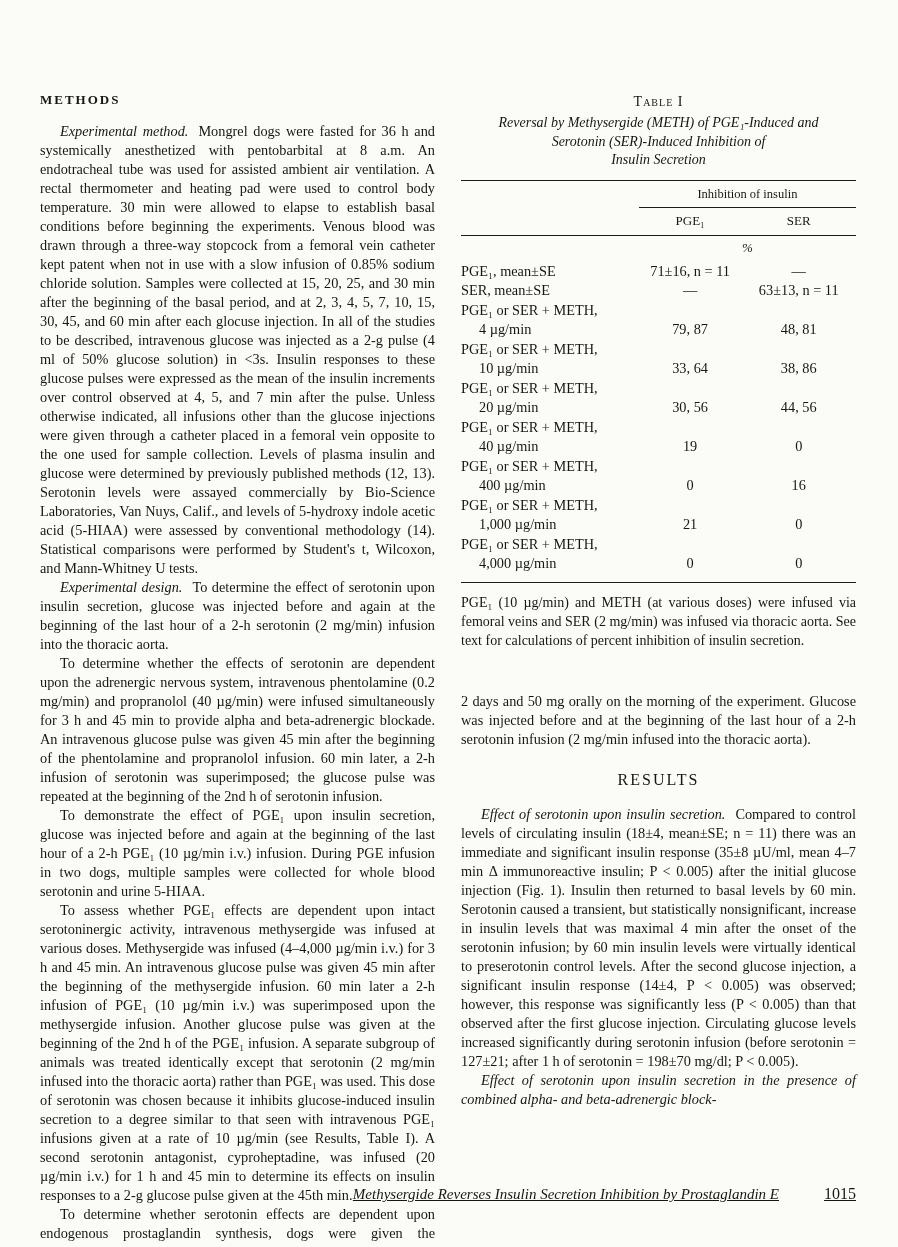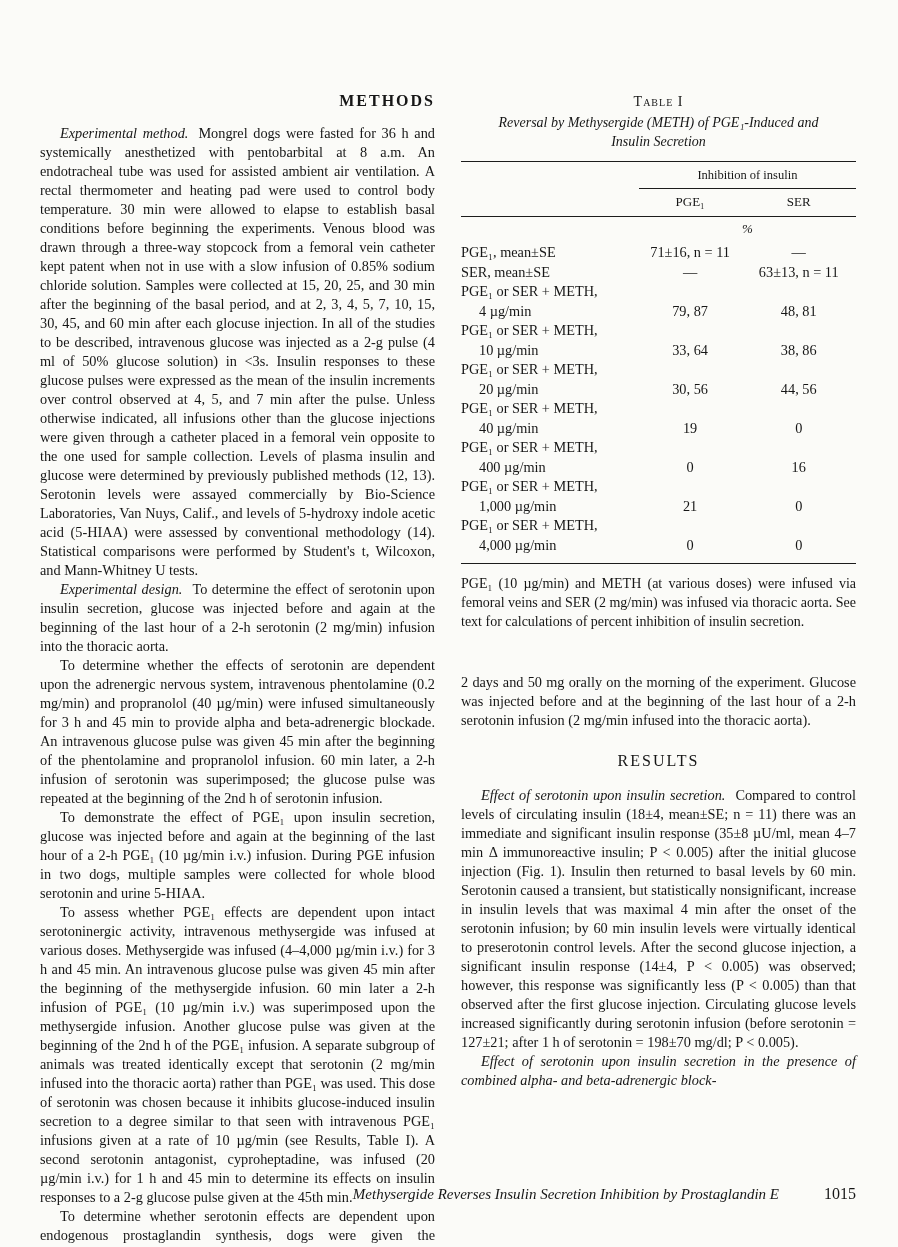--- a/index.html
+++ b/index.html
@@ -14,22 +14,22 @@
   .page {
     position: absolute; inset: 0;
     padding: 92px 42px 0 40px;
     box-sizing: border-box;
   }
   .columns { display: flex; gap: 26px; }
   .col { width: 395px; }
 
   
   .section-heading {
-    font-size: 16px; font-weight: bold; letter-spacing: 2px;
-    text-align: right; margin: 0 0 14px 0;
+    font-size: 13px; font-weight: bold; letter-spacing: 2px;
+    text-align: left; margin: 0 0 14px 0;
   }
   p.body-para {
     margin: 0; font-size: 14.3px; line-height: 19px;
     text-align: justify; text-justify: inter-word;
   }
   p.indent { text-indent: 1.4em; }
   .lead-italic { font-style: italic; margin-right: 0.7em; }
   p.italic-para { font-style: italic; }
 
   
@@ -61,21 +61,21 @@
 
   .continuation-gap { height: 22px; }
   .results-heading {
     font-size: 16px; font-weight: normal; letter-spacing: 2px;
     text-align: center; margin: 22px 0 16px 0;
   }
 
   
   .footer {
     position: absolute; bottom: 44px; right: 42px; left: 40px;
-    display: flex; justify-content: flex-end; align-items: baseline; gap: 34px;
+    display: flex; justify-content: flex-end; align-items: baseline; gap: 34px; text-decoration: underline;
   }
   .running-title { font-style: italic; font-size: 15px; }
   .page-number { font-size: 16px; margin-left: 11px; }
 </style>
 </head>
 <body>
 
 <div class="page">
   <div class="columns">
 
@@ -90,20 +90,21 @@
       <p class="body-para indent">To demonstrate the effect of PGE₁ upon insulin secretion, glucose was injected before and again at the beginning of the last hour of a 2-h PGE₁ (10 µg/min i.v.) infusion. During PGE infusion in two dogs, multiple samples were collected for whole blood serotonin and urine 5-HIAA.</p>
       <p class="body-para indent">To assess whether PGE₁ effects are dependent upon intact serotoninergic activity, intravenous methysergide was infused at various doses. Methysergide was infused (4–4,000 µg/min i.v.) for 3 h and 45 min. An intravenous glucose pulse was given 45 min after the beginning of the methysergide infusion. 60 min later a 2-h infusion of PGE₁ (10 µg/min i.v.) was superimposed upon the methysergide infusion. Another glucose pulse was given at the beginning of the 2nd h of the PGE₁ infusion. A separate subgroup of animals was treated identically except that serotonin (2 mg/min infused into the thoracic aorta) rather than PGE₁ was used. This dose of serotonin was chosen because it inhibits glucose-induced insulin secretion to a degree similar to that seen with intravenous PGE₁ infusions given at a rate of 10 µg/min (see Results, Table I). A second serotonin antagonist, cyproheptadine, was infused (20 µg/min i.v.) for 1 h and 45 min to determine its effects on insulin responses to a 2-g glucose pulse given at the 45th min.</p>
       <p class="body-para indent">To determine whether serotonin effects are dependent upon endogenous prostaglandin synthesis, dogs were given the prostaglandin synthesis inhibitor, indomethacin. Indomethacin was given at a dose of 25 mg orally four times daily for</p>
     </div>
 
     <div class="col">
 
       <div class="table-block">
         <div class="tbl-title">Table I</div>
         <div class="tbl-sub">Reversal by Methysergide (METH) of PGE₁-Induced and</div>
+        <div class="tbl-sub">Serotonin (SER)-Induced Inhibition of</div>
         <div class="tbl-sub">Insulin Secretion</div>
 
         <div class="rule-full"></div>
 
         <div class="t-grouprow">
           <div></div>
           <div class="t-group">
             <div class="t-group-label">Inhibition of insulin</div>
           </div>
         </div>

